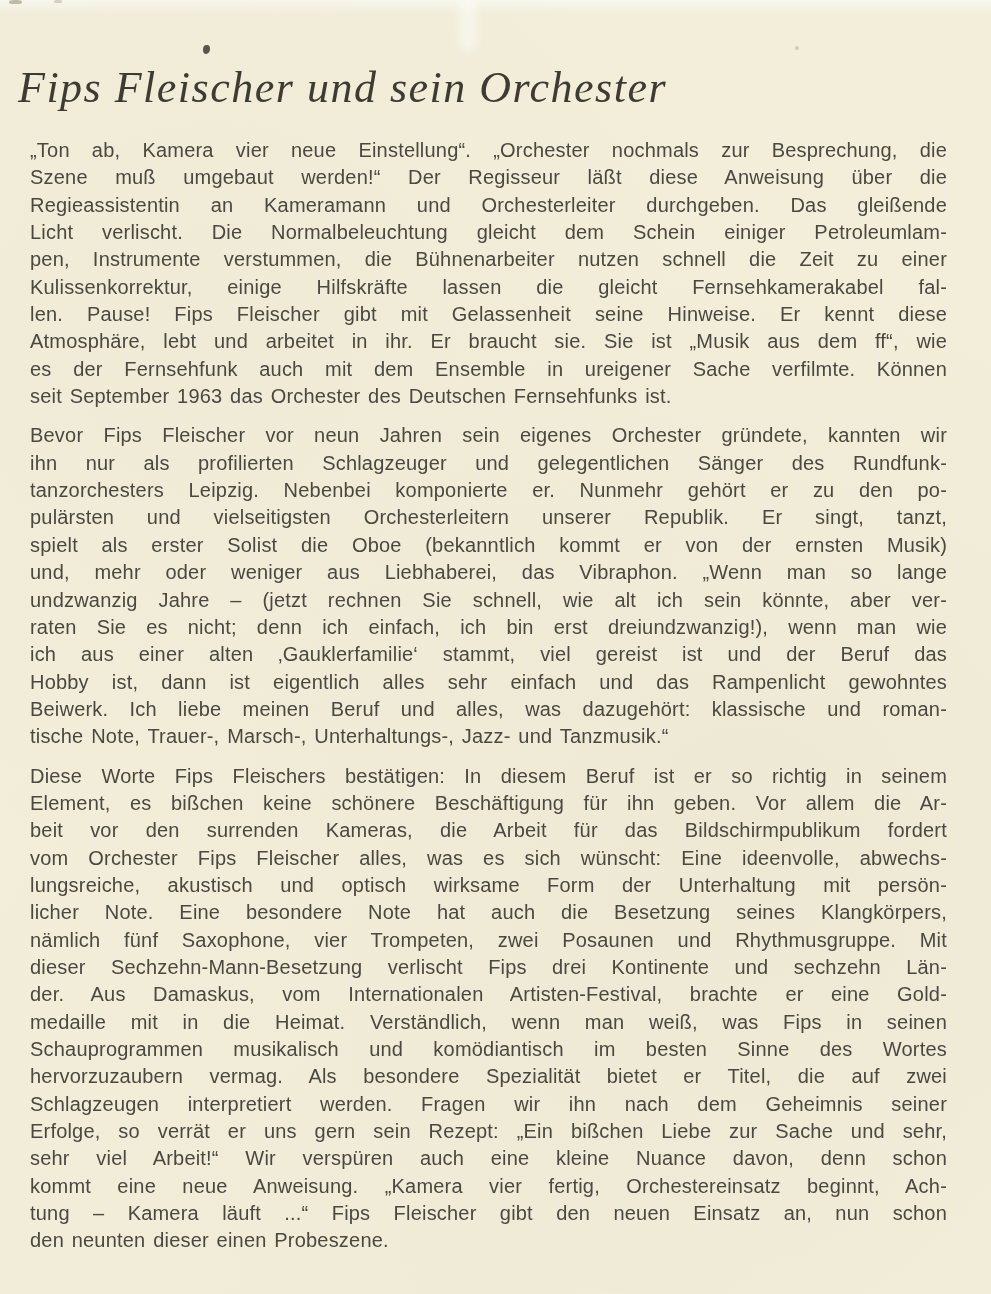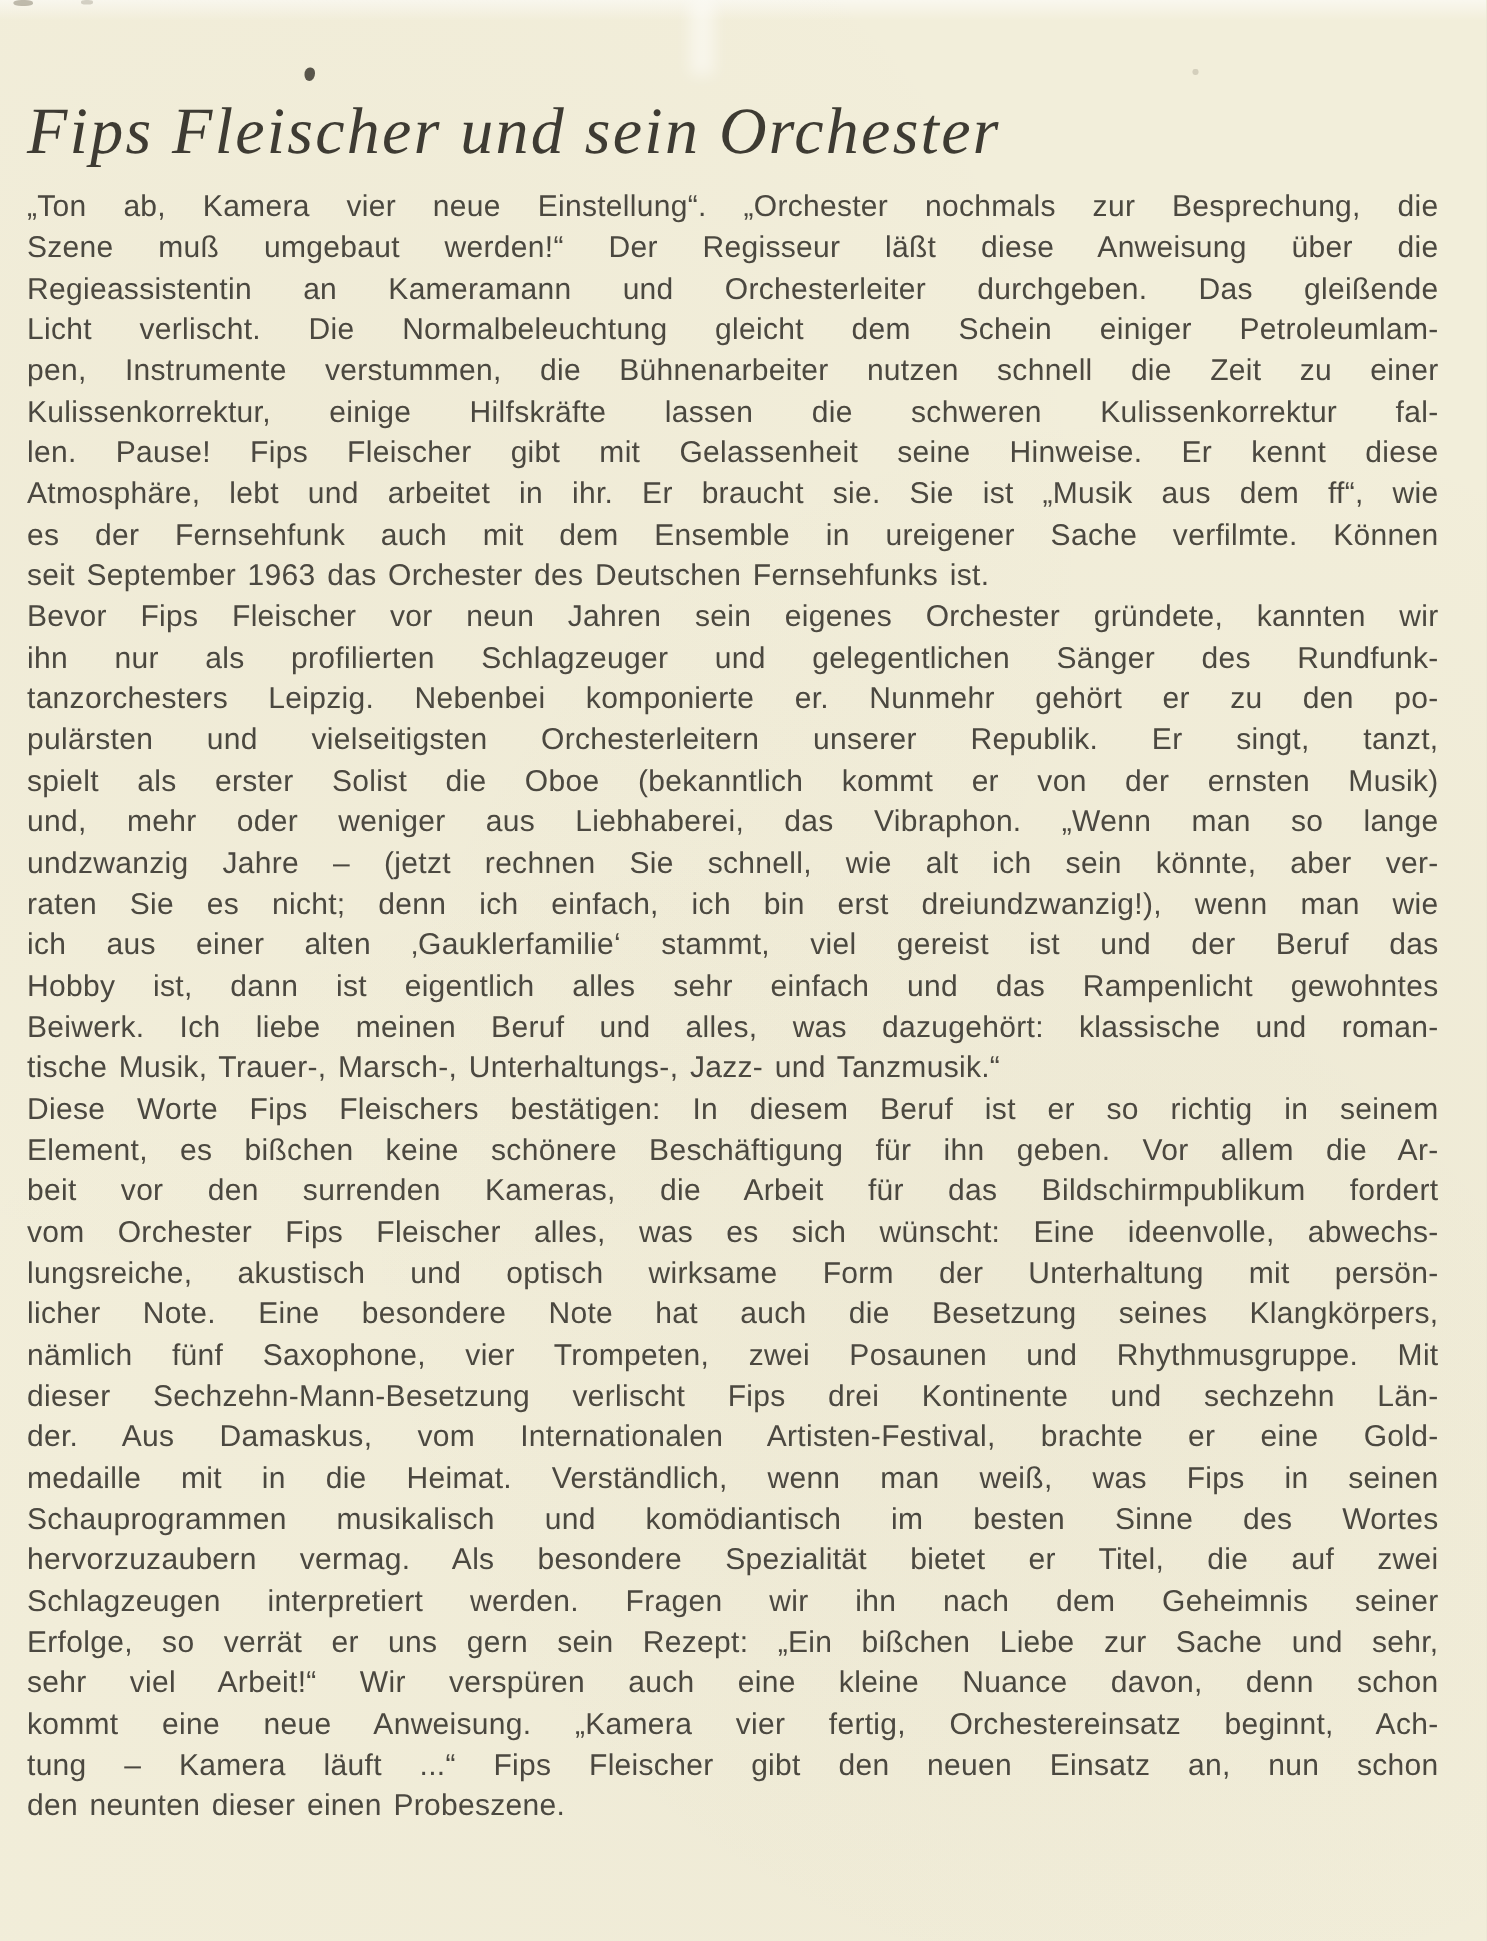--- a/index.html
+++ b/index.html
@@ -47,21 +47,21 @@
     position: absolute;
     left: 18px;
     top: 125px;
     width: 941px;
     font-size: 20px;
     line-height: 27.35px;
     letter-spacing: 0.2px;
     word-spacing: 2px;
     color: var(--ink, #4b4840);
   }
-  .paragraph { margin: 0; }
+  .paragraph { margin: 12px; }
   .line {
     text-align: justify;
     text-align-last: justify;
     text-justify: inter-word;
     white-space: normal;
     height: 27.35px;
     overflow: visible;
   }
   .line.last {
     text-align-last: left;
@@ -97,39 +97,39 @@
   <h1 class="page-title">Fips Fleischer und sein Orchester</h1>
   <div class="ink-blot"></div>
 
   <div class="article-body">
       <div class="paragraph">
         <div class="line">„Ton ab, Kamera vier neue Einstellung“. „Orchester nochmals zur Besprechung, die</div>
         <div class="line">Szene muß umgebaut werden!“ Der Regisseur läßt diese Anweisung über die</div>
         <div class="line">Regieassistentin an Kameramann und Orchesterleiter durchgeben. Das gleißende</div>
         <div class="line">Licht verlischt. Die Normalbeleuchtung gleicht dem Schein einiger Petroleumlam-</div>
         <div class="line">pen, Instrumente verstummen, die Bühnenarbeiter nutzen schnell die Zeit zu einer</div>
-        <div class="line">Kulissenkorrektur, einige Hilfskräfte lassen die schweren Kulissenkorrektur fal-</div>
+        <div class="line">Kulissenkorrektur, einige Hilfskräfte lassen die gleicht Fernsehkamerakabel fal-</div>
         <div class="line">len. Pause! Fips Fleischer gibt mit Gelassenheit seine Hinweise. Er kennt diese</div>
         <div class="line">Atmosphäre, lebt und arbeitet in ihr. Er braucht sie. Sie ist „Musik aus dem ff“, wie</div>
         <div class="line">es der Fernsehfunk auch mit dem Ensemble in ureigener Sache verfilmte. Können</div>
         <div class="line last">seit September 1963 das Orchester des Deutschen Fernsehfunks ist.</div>
       </div>
       <div class="paragraph">
         <div class="line">Bevor Fips Fleischer vor neun Jahren sein eigenes Orchester gründete, kannten wir</div>
         <div class="line">ihn nur als profilierten Schlagzeuger und gelegentlichen Sänger des Rundfunk-</div>
         <div class="line">tanzorchesters Leipzig. Nebenbei komponierte er. Nunmehr gehört er zu den po-</div>
         <div class="line">pulärsten und vielseitigsten Orchesterleitern unserer Republik. Er singt, tanzt,</div>
         <div class="line">spielt als erster Solist die Oboe (bekanntlich kommt er von der ernsten Musik)</div>
         <div class="line">und, mehr oder weniger aus Liebhaberei, das Vibraphon. „Wenn man so lange</div>
         <div class="line">undzwanzig Jahre – (jetzt rechnen Sie schnell, wie alt ich sein könnte, aber ver-</div>
         <div class="line">raten Sie es nicht; denn ich einfach, ich bin erst dreiundzwanzig!), wenn man wie</div>
         <div class="line">ich aus einer alten ‚Gauklerfamilie‘ stammt, viel gereist ist und der Beruf das</div>
         <div class="line">Hobby ist, dann ist eigentlich alles sehr einfach und das Rampenlicht gewohntes</div>
         <div class="line">Beiwerk. Ich liebe meinen Beruf und alles, was dazugehört: klassische und roman-</div>
-        <div class="line last">tische Musik, Trauer-, Marsch-, Unterhaltungs-, Jazz- und Tanzmusik.“</div>
+        <div class="line last">tische Note, Trauer-, Marsch-, Unterhaltungs-, Jazz- und Tanzmusik.“</div>
       </div>
       <div class="paragraph">
         <div class="line">Diese Worte Fips Fleischers bestätigen: In diesem Beruf ist er so richtig in seinem</div>
         <div class="line">Element, es bißchen keine schönere Beschäftigung für ihn geben. Vor allem die Ar-</div>
         <div class="line">beit vor den surrenden Kameras, die Arbeit für das Bildschirmpublikum fordert</div>
         <div class="line">vom Orchester Fips Fleischer alles, was es sich wünscht: Eine ideenvolle, abwechs-</div>
         <div class="line">lungsreiche, akustisch und optisch wirksame Form der Unterhaltung mit persön-</div>
         <div class="line">licher Note. Eine besondere Note hat auch die Besetzung seines Klangkörpers,</div>
         <div class="line">nämlich fünf Saxophone, vier Trompeten, zwei Posaunen und Rhythmusgruppe. Mit</div>
         <div class="line">dieser Sechzehn-Mann-Besetzung verlischt Fips drei Kontinente und sechzehn Län-</div>

